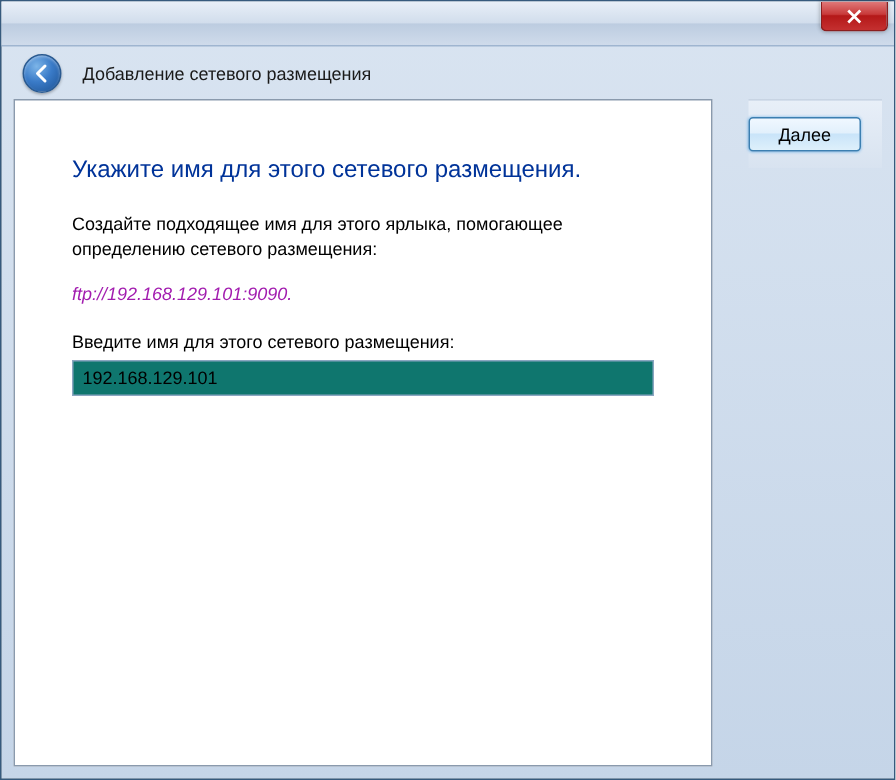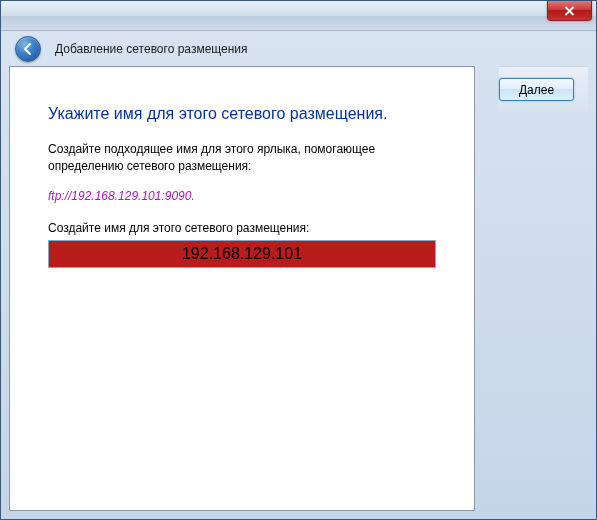--- a/index.html
+++ b/index.html
@@ -107,26 +107,25 @@
       font-style: italic;
     }
     .input-label {
       font-size: 12px;
       color: #000;
       margin-bottom: 5px;
     }
     .name-input {
       width: 100%;
       padding: 4px 6px;
-      font-size: 16px;
+      font-size: 12px;
       font-family: inherit;
       border: 1px solid #8aa6c1;
       outline: none;
-      background: #b91c1c;
-      text-align: center;
+      background: #0f766e;
     }
     .footer {
       height: 46px;
       display: flex;
       justify-content: flex-end;
       align-items: center;
       padding-right: 14px;
       gap: 8px;
       border-top: 1px solid #c8d4e3;
       background: linear-gradient(to bottom, #e8eff8 0%, #d8e3f0 100%);
@@ -167,21 +166,21 @@
       </svg>
     </div>
     <div class="wizard-title">Добавление сетевого размещения</div>
   </div>
 
   <div class="content-outer">
     <div class="content">
       <div class="heading">Укажите имя для этого сетевого размещения.</div>
       <div class="desc">Создайте подходящее имя для этого ярлыка, помогающее определению сетевого размещения:</div>
       <div class="address">ftp://192.168.129.101:9090.</div>
-      <div class="input-label">Создайте имя для этого сетевого размещения:</div>
+      <div class="input-label">Введите имя для этого сетевого размещения:</div>
       <input type="text" class="name-input" value="192.168.129.101" style="">
     </div>
 
     <div class="footer">
       <button class="btn btn-default">Далее</button>
     </div>
   </div>
 </div>
 
 </body></html>

